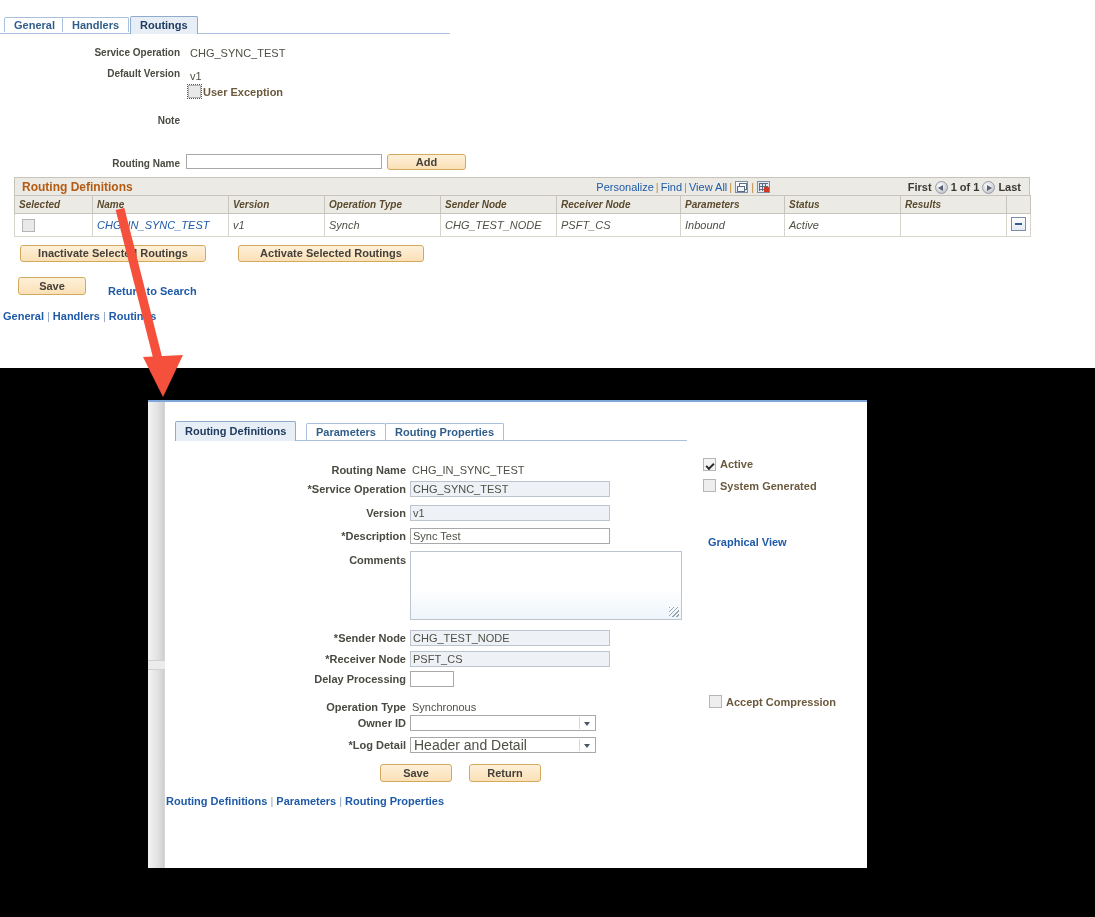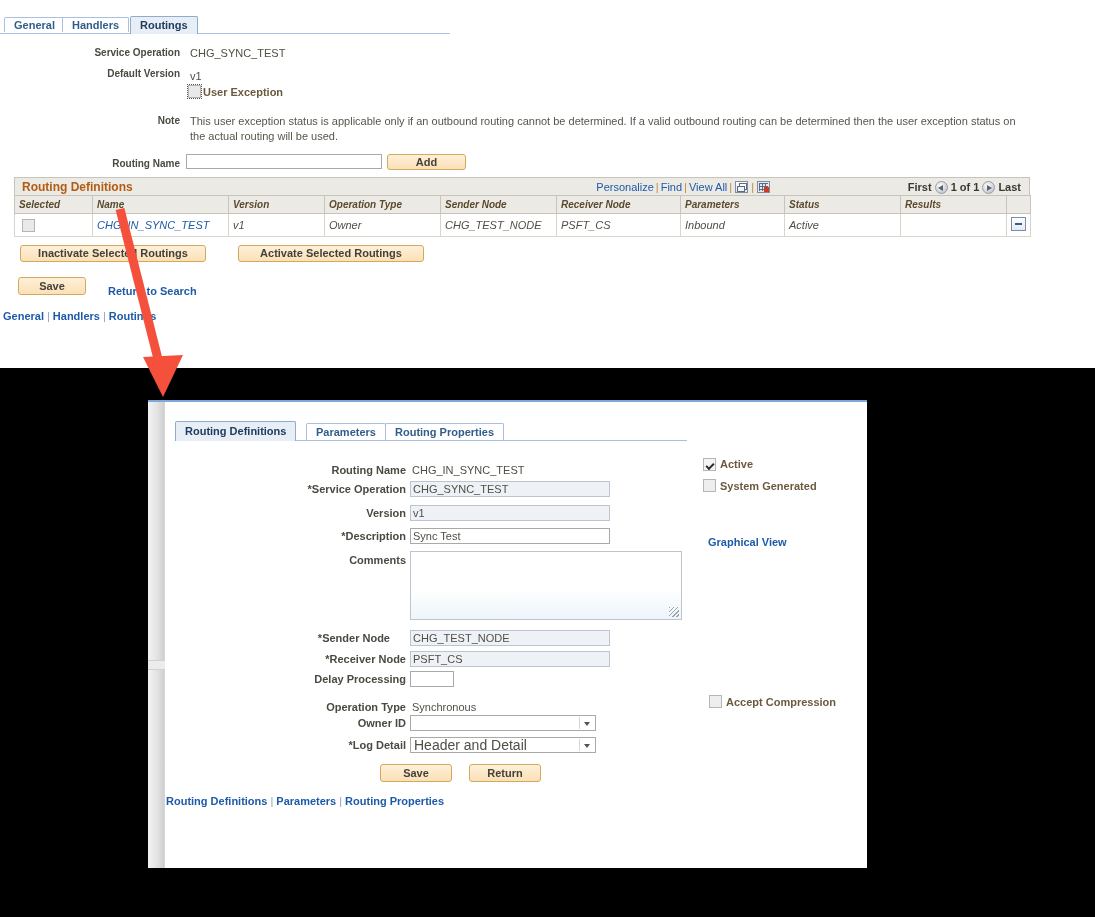--- a/index.html
+++ b/index.html
@@ -501,21 +501,21 @@
   #graphical-view {
     position: absolute;
     left: 542px; top: 134px;
     font-size: 11px;
     font-weight: bold;
     color: #1e5aa8;
     text-decoration: none;
     cursor: pointer;
   }
 
-  #plbl-sender-node { left: 44px; top: 230px; width: 180px; }
+  #plbl-sender-node { left: 60px; top: 230px; width: 180px; }
   #pin-sender-node { left: 244px; top: 228px; width: 200px; }
   #plbl-receiver-node { left: 60px; top: 251px; width: 180px; }
   #pin-receiver-node { left: 244px; top: 249px; width: 200px; }
   #plbl-delay { left: 60px; top: 271px; width: 180px; }
   #pin-delay { left: 244px; top: 269px; width: 44px; }
 
   #plbl-operation-type { left: 60px; top: 299px; width: 180px; }
   #pval-operation-type { left: 246px; top: 299px; }
   #plbl-owner-id { left: 60px; top: 315px; width: 180px; }
   #plbl-log-detail { left: 60px; top: 337px; width: 180px; }
@@ -633,21 +633,20 @@
   <div class="lbl" id="lbl-service-op">Service Operation</div>
   <div class="val" id="val-service-op">CHG_SYNC_TEST</div>
 
   <div class="lbl" id="lbl-default-ver">Default Version</div>
   <div class="val" id="val-default-ver">v1</div>
 
   <div id="ue-box"></div>
   <div id="ue-label">User Exception</div>
 
   <div class="lbl" id="lbl-note">Note</div>
-  <div id="note-text">This user exception status is applicable only if an outbound routing cannot be determined.  If a valid outbound routing can be determined then the user exception status on the actual routing will be used.</div>
 
   <div class="lbl" id="lbl-routing-name">Routing Name</div>
   <input id="routing-name-input" type="text" value="" style="">
   <button class="psbtn" id="btn-add">Add</button>
 
   <div id="grid-wrap">
     <div id="grid-header-bar">
       <div id="grid-title">Routing Definitions</div>
       <div id="grid-tools"><a class="gridlink">Personalize</a><span class="tsep">|</span><a class="gridlink">Find</a><span class="tsep">|</span><a class="gridlink">View All</a><span class="tsep">|</span><span class="miniicon expand"></span><span class="tsep">|</span><span class="miniicon grid2"></span></div>
       <div id="grid-pager"><span class="pgtxt">First</span><span class="navarrow prev"></span><span class="pgtxt">1 of 1</span><span class="navarrow next"></span><span class="pgtxt">Last</span></div>
@@ -678,21 +677,21 @@
           <th>Status</th>
           <th>Results</th>
           <th></th>
         </tr>
       </thead>
       <tbody>
         <tr>
           <td class="cellcheck"><span class="rowcheck"></span></td>
           <td><a class="namelink">CHG_IN_SYNC_TEST</a></td>
           <td>v1</td>
-          <td>Owner</td>
+          <td>Synch</td>
           <td>CHG_TEST_NODE</td>
           <td>PSFT_CS</td>
           <td>Inbound</td>
           <td>Active</td>
           <td></td>
           <td><span class="minusbtn"></span></td>
         </tr>
       </tbody>
     </table>
   </div>

